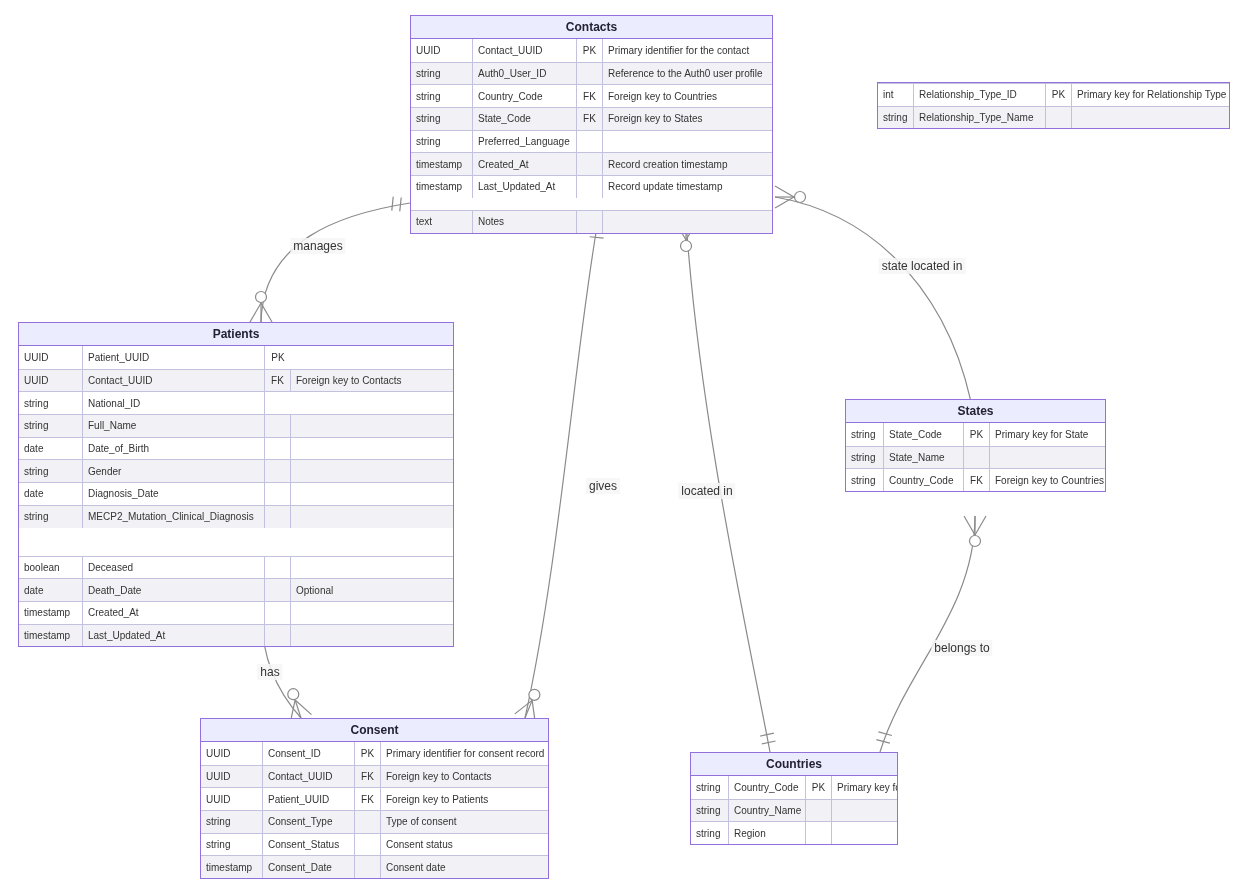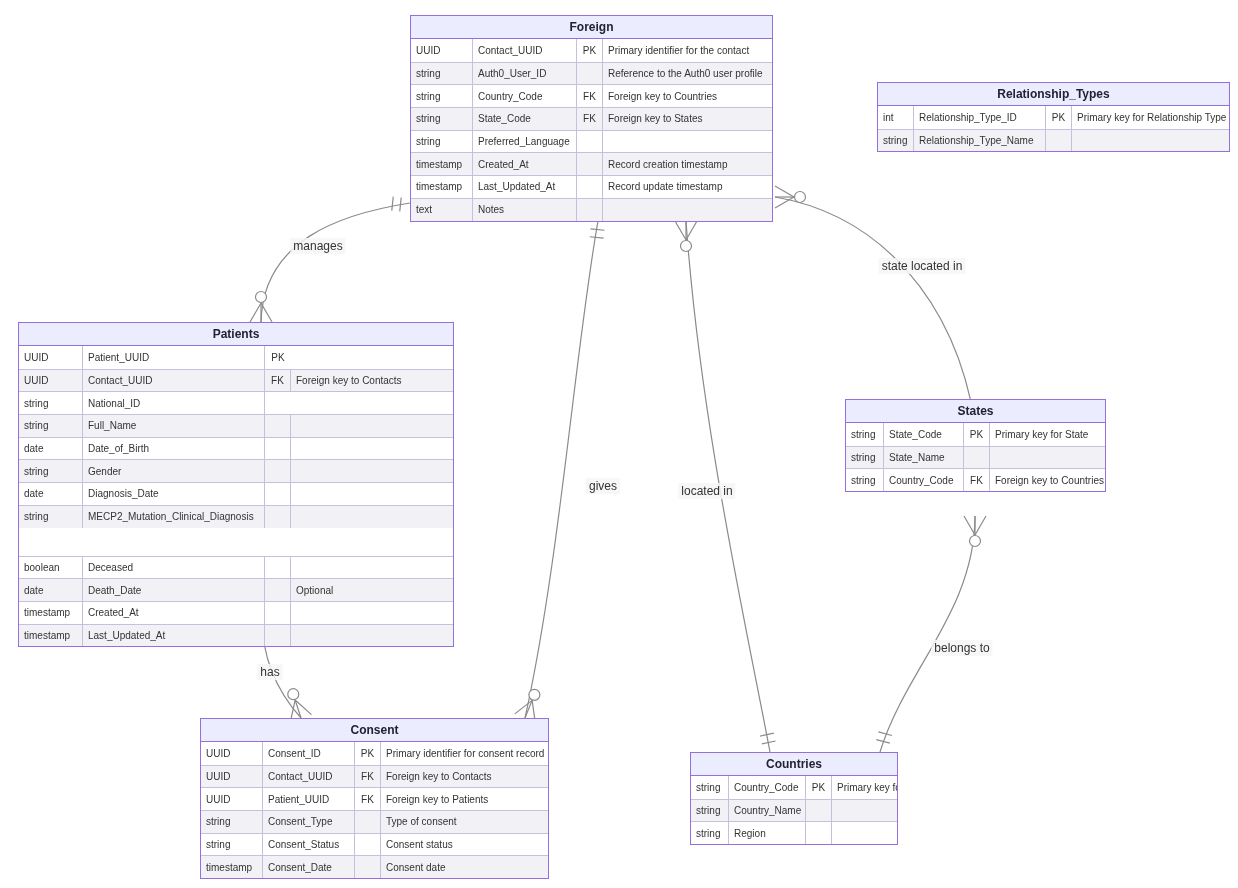--- a/index.html
+++ b/index.html
@@ -122,21 +122,21 @@
         <line x1="975" y1="535" x2="964" y2="516" class="marker-line"></line>
         <circle cx="975" cy="541" r="5.5" class="marker-circle"></circle>
       </g>
       <g>
         <line x1="891.9261664869848" y1="735.4650670974169" x2="878.403204918938" y2="731.8416004659815" class="marker-line"></line>
         <line x1="889.8556141261646" y1="743.1924737077294" x2="876.3326525581177" y2="739.569007076294" class="marker-line"></line>
       </g>
     </svg>
   <div id="entities">
       <div class="entity" style="left: 410px; top: 15px; width: 363px;">
-        <div class="entity-title">Foreign</div>
+        <div class="entity-title">Contacts</div>
         <div class="attr-row" style="grid-template-columns: 62px 104px 26px 1fr;">
           <div class="cell">UUID</div>
           <div class="cell">Contact_UUID</div>
           <div class="cell key">PK</div>
           <div class="cell">Primary identifier for the contact</div>
         </div>
         <div class="attr-row alt" style="grid-template-columns: 62px 104px 26px 1fr;">
           <div class="cell">string</div>
           <div class="cell">Auth0_User_ID</div>
           <div class="cell key"></div>
@@ -165,29 +165,28 @@
           <div class="cell">Created_At</div>
           <div class="cell key"></div>
           <div class="cell">Record creation timestamp</div>
         </div>
         <div class="attr-row" style="grid-template-columns: 62px 104px 26px 1fr;">
           <div class="cell">timestamp</div>
           <div class="cell">Last_Updated_At</div>
           <div class="cell key"></div>
           <div class="cell">Record update timestamp</div>
         </div>
-        <div class="attr-row alt" style="grid-template-columns: 62px 104px 26px 1fr;">
+        <div class="attr-row alt" style="grid-template-columns: 62px 104px 26px 1fr; margin-top: 12px;">
           <div class="cell">text</div>
           <div class="cell">Notes</div>
           <div class="cell key"></div>
           <div class="cell"></div>
         </div>
       </div>
       <div class="entity" style="left: 877px; top: 82px; width: 353px;">
-        <div class="entity-title">Relationship_Types</div>
         <div class="attr-row" style="grid-template-columns: 36px 132px 26px 1fr;">
           <div class="cell">int</div>
           <div class="cell">Relationship_Type_ID</div>
           <div class="cell key">PK</div>
           <div class="cell">Primary key for Relationship Type</div>
         </div>
         <div class="attr-row alt" style="grid-template-columns: 36px 132px 26px 1fr;">
           <div class="cell">string</div>
           <div class="cell">Relationship_Type_Name</div>
           <div class="cell key"></div>

